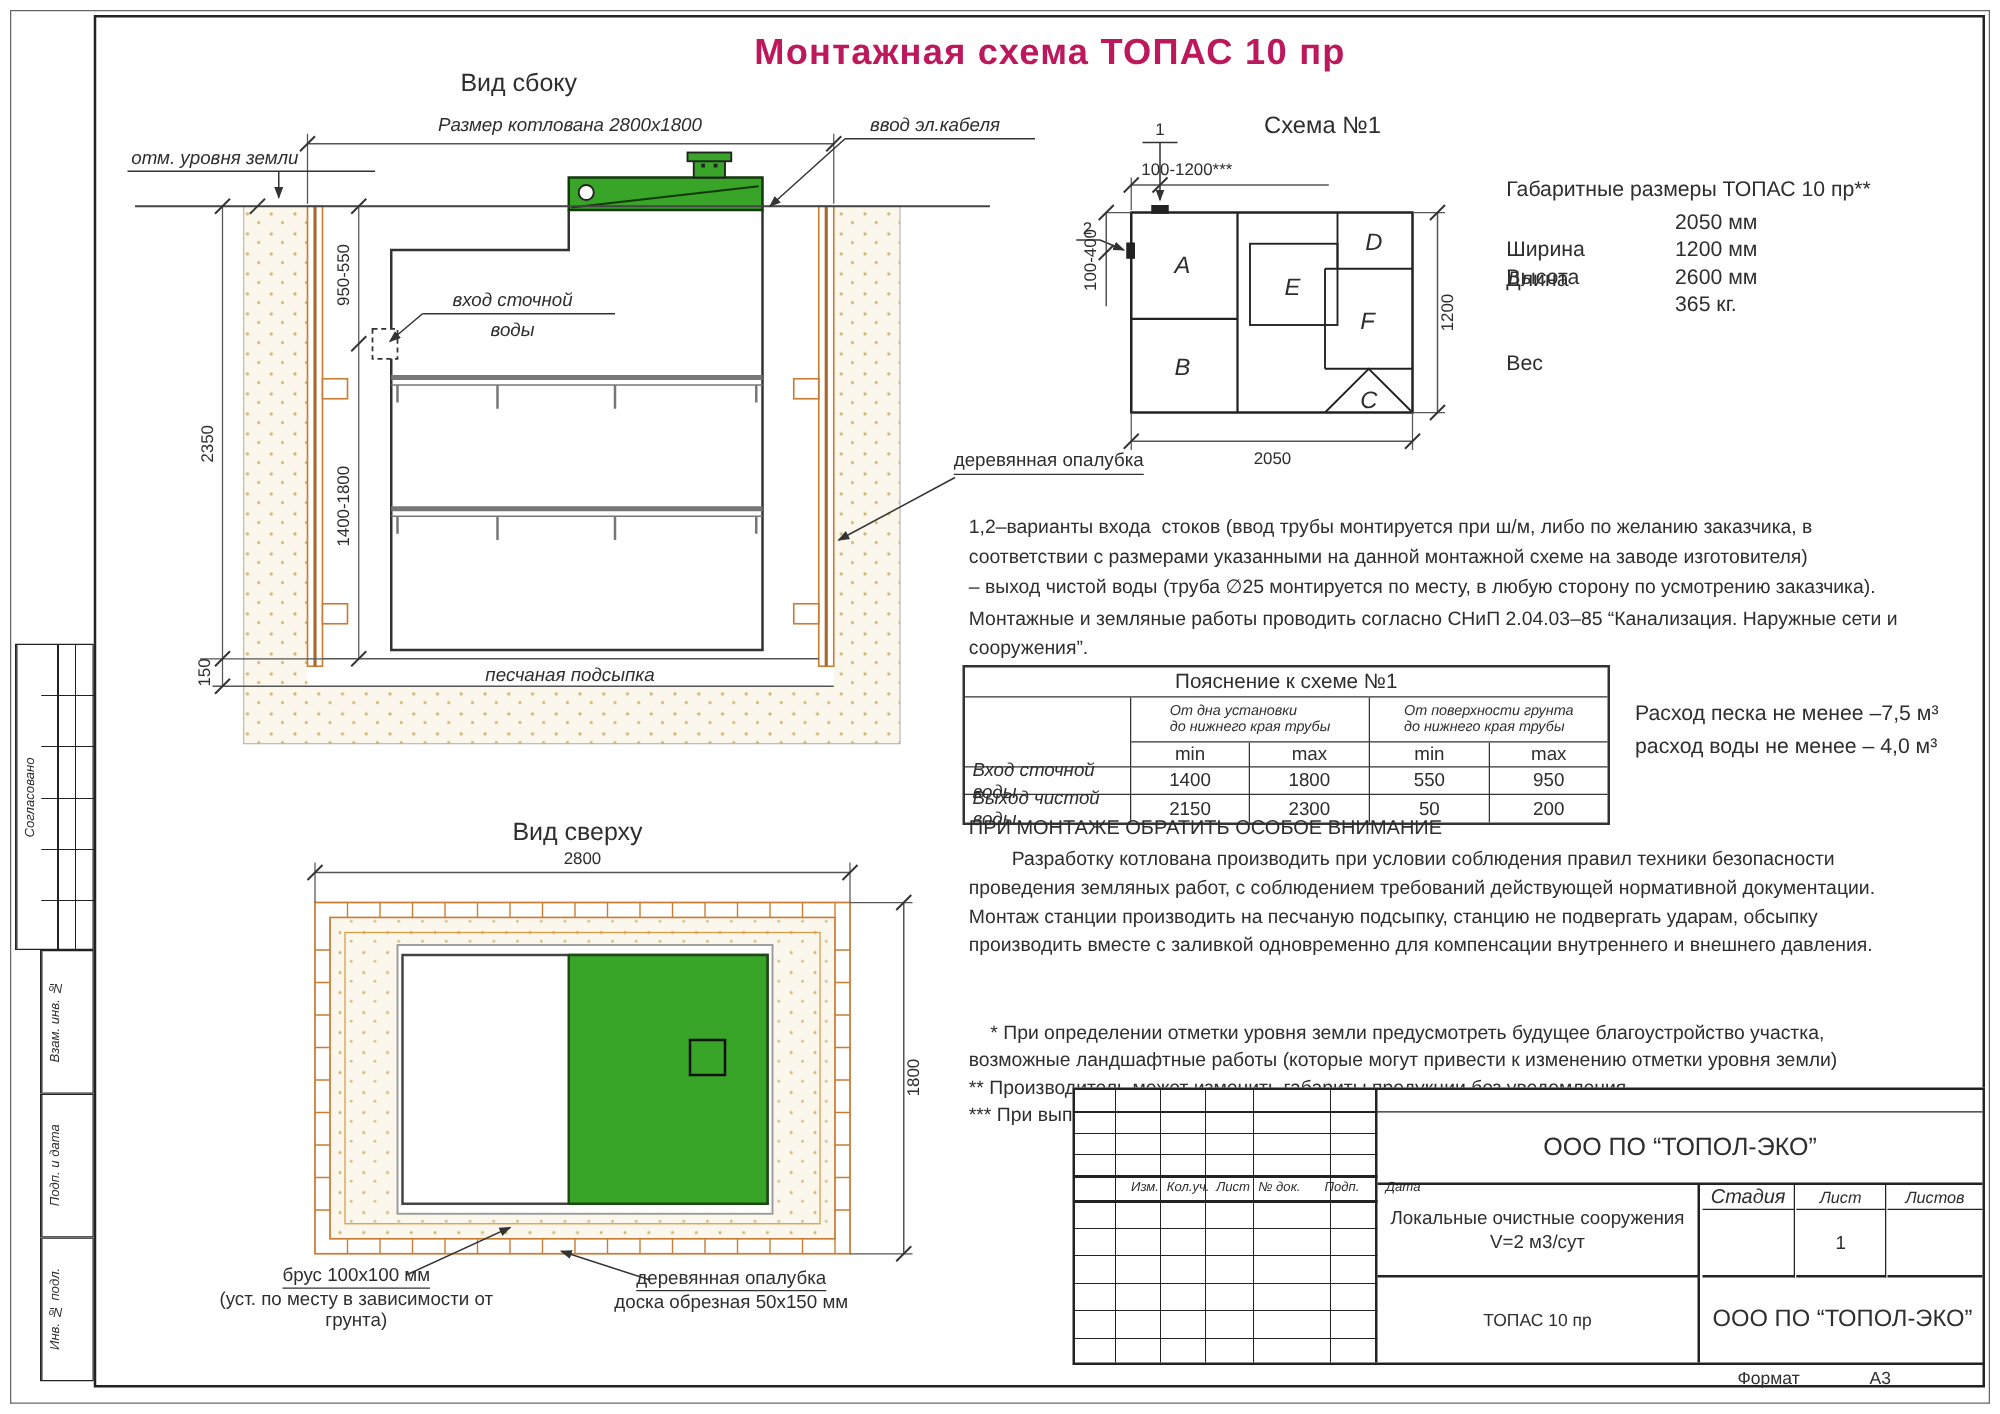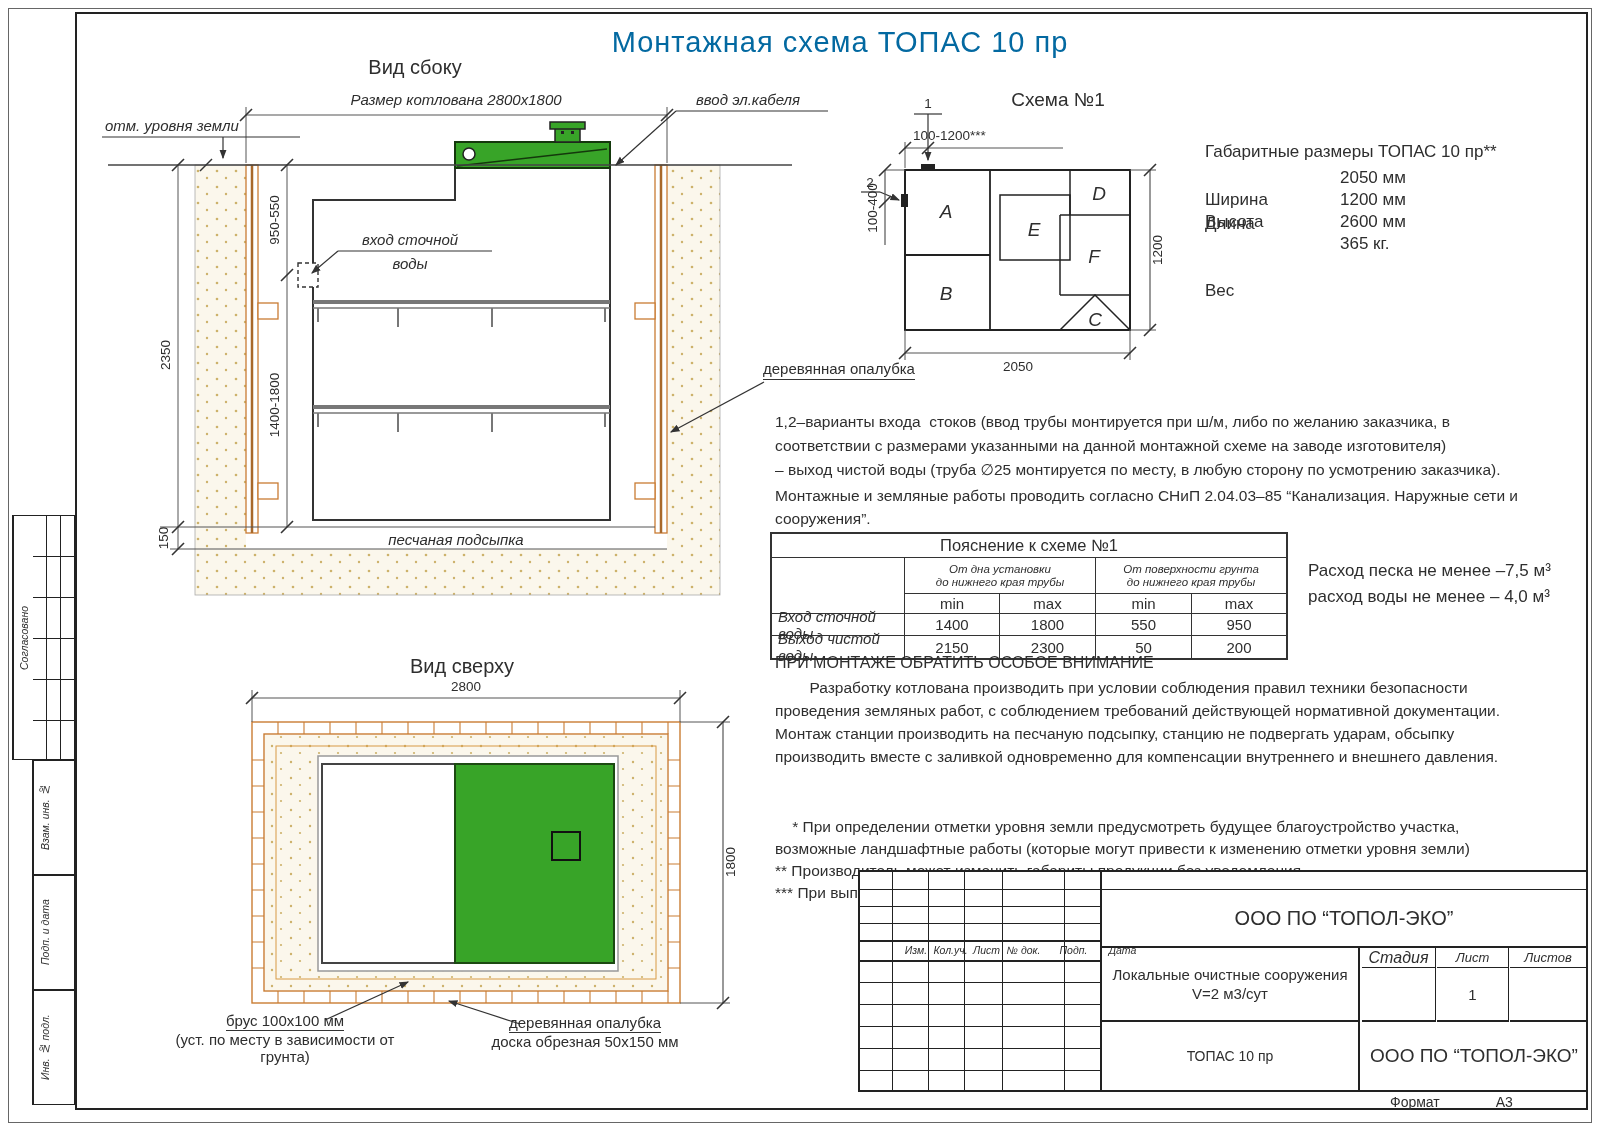--- a/index.html
+++ b/index.html
@@ -18,21 +18,21 @@
   
   .vtext{writing-mode:vertical-rl;transform:rotate(180deg);text-align:center;}
   
   .exp{position:absolute;left:770px;top:532px;width:518px;box-sizing:border-box;
        border:2px solid #333;background:#fff;display:grid;
        grid-template-columns:133px 95px 96px 96px 94px;
        grid-template-rows:24px 36px 20px 22px 22px;}
   .exp div{box-sizing:border-box;border-right:1px solid #333;border-bottom:1px solid #333;
        display:flex;align-items:center;justify-content:center;font-size:15px;}
   .exp .ttl{grid-column:1/-1;font-size:16.5px;border-right:none;}
-  .exp .grp{font-size:11.5px;font-style:italic;text-align:center;white-space:pre-line;line-height:13px;}
+  .exp .grp{font-size:11.5px;font-style:italic;text-align:left;white-space:pre-line;line-height:13px;}
   .exp .lbl{justify-content:flex-start;padding-left:6px;font-style:italic;}
   .exp .nr{border-right:none;}
   .exp .nb{border-bottom:none;}
   .exp .blank{grid-row:2/4;}
   
   #stamp{position:absolute;left:858px;top:870px;width:730px;height:222px;
          box-sizing:border-box;border:2px solid #222;background:#fff;}
   #stampLeft{position:absolute;left:0;top:0;width:242px;height:218px;
      background-image:
       linear-gradient(90deg,transparent 0 32px,#222 32px 33px,transparent 33px 68px,#222 68px 69px,transparent 69px 104px,#222 104px 105px,transparent 105px 142px,#222 142px 143px,transparent 143px 204px,#222 204px 205px,transparent 205px 240px,#222 240px 242px),
@@ -62,21 +62,21 @@
   <div class="sideblk" style="left:32px;top:760px;width:43px;height:115px;">
     <div class="lab vtext" style="width:21px;">Взам. инв. №</div>
   </div>
   <div class="sideblk" style="left:32px;top:875px;width:43px;height:115px;">
     <div class="lab vtext" style="width:21px;">Подп. и дата</div>
   </div>
   <div class="sideblk" style="left:32px;top:990px;width:43px;height:115px;">
     <div class="lab vtext" style="width:21px;">Инв. № подл.</div>
   </div>
 
-  <div class="abs ctr" style="left:560px;top:26px;width:560px;font-size:29px;letter-spacing:1px;color:#0369a1;">Монтажная схема ТОПАС 10 пр</div>
+  <div class="abs ctr" style="left:560px;top:26px;width:560px;font-size:29px;letter-spacing:1px;color:#be185d;font-weight:bold;">Монтажная схема ТОПАС 10 пр</div>
 
   <div class="abs ctr" style="left:335px;top:56px;width:160px;font-size:20px;">Вид сбоку</div>
   <div class="abs ctr" style="left:382px;top:655px;width:160px;font-size:20px;">Вид сверху</div>
 
   <svg class="abs" style="left:80px;top:55px;" width="770" height="560" viewBox="0 0 770 560">
     <defs>
       <pattern id="sand1" width="19" height="16" patternUnits="userSpaceOnUse">
         <rect width="19" height="16" fill="#fbf7ec"></rect>
         <circle cx="4" cy="4" r="1.3" fill="#cdb26b"></circle>
         <circle cx="13" cy="11" r="1.2" fill="#cdb26b"></circle>

